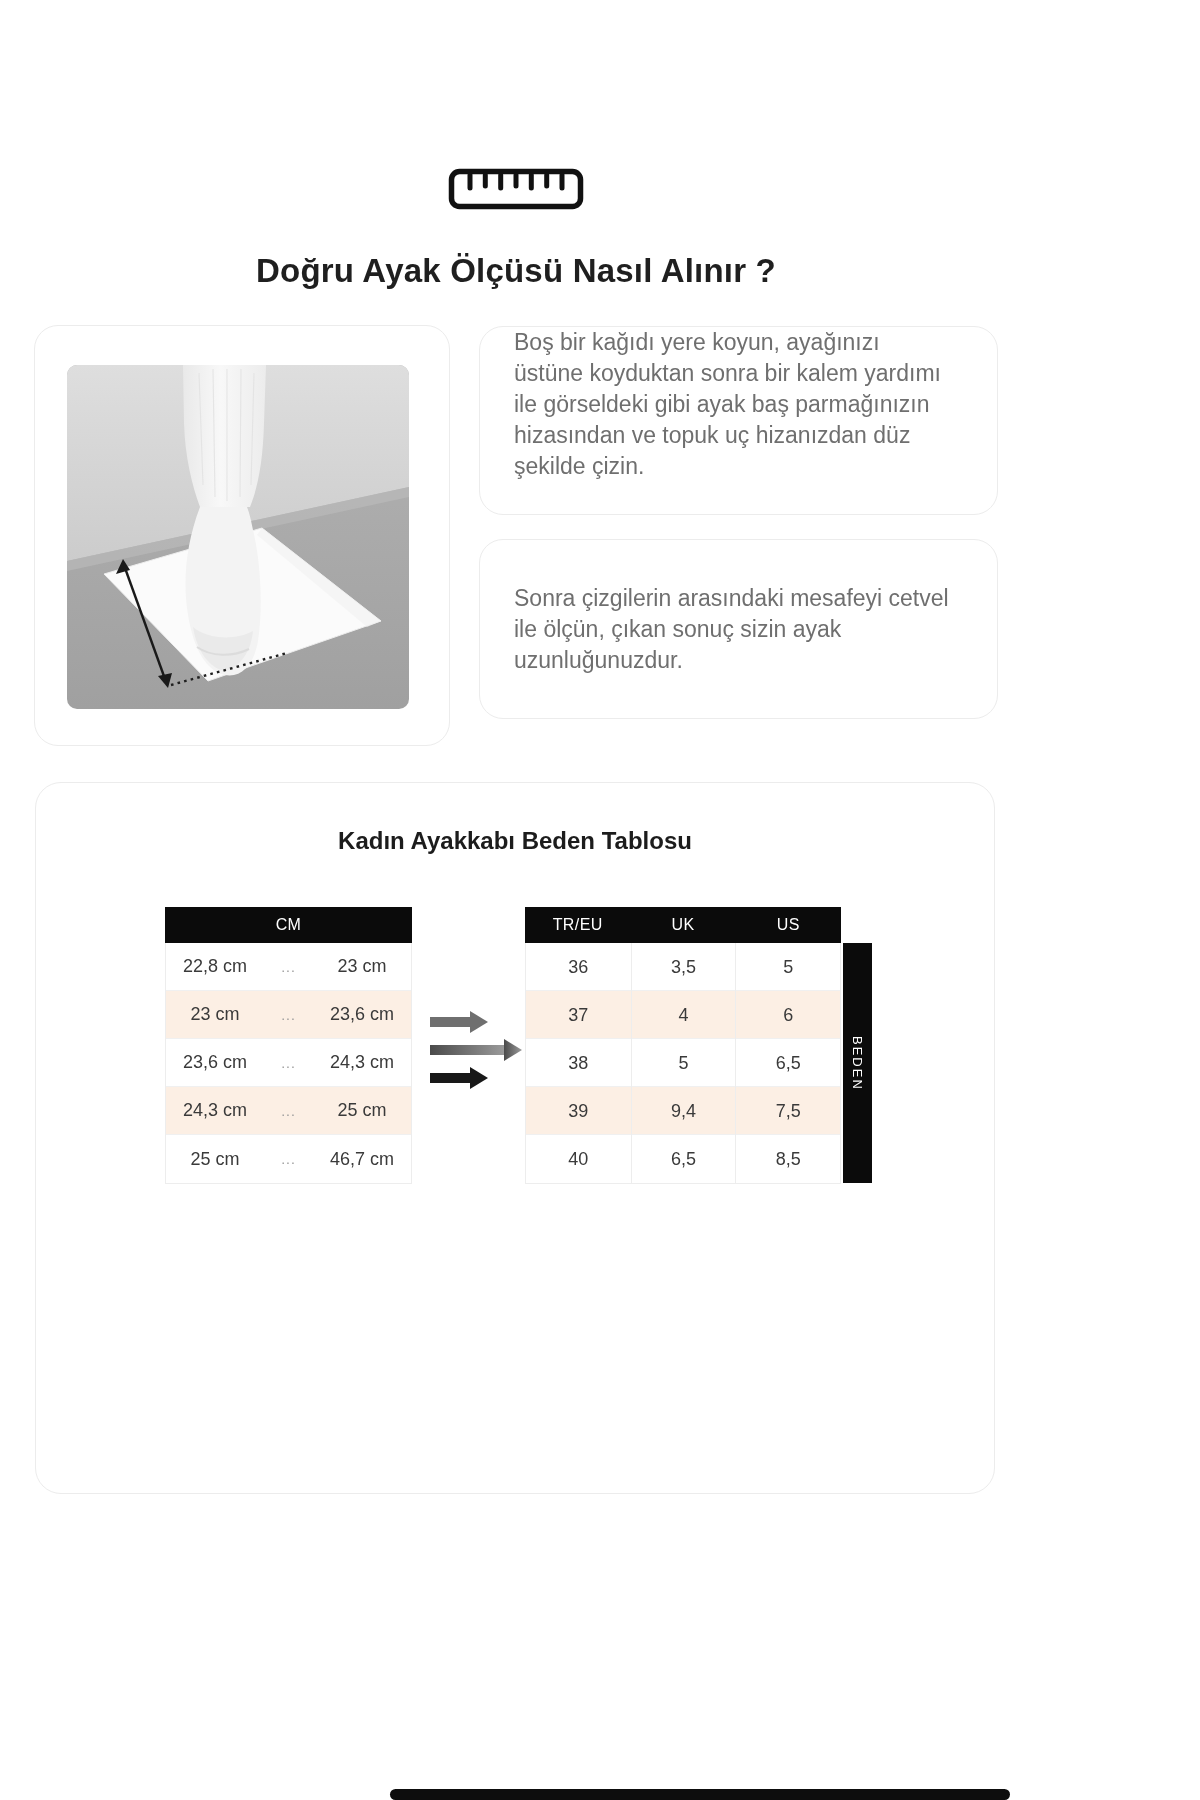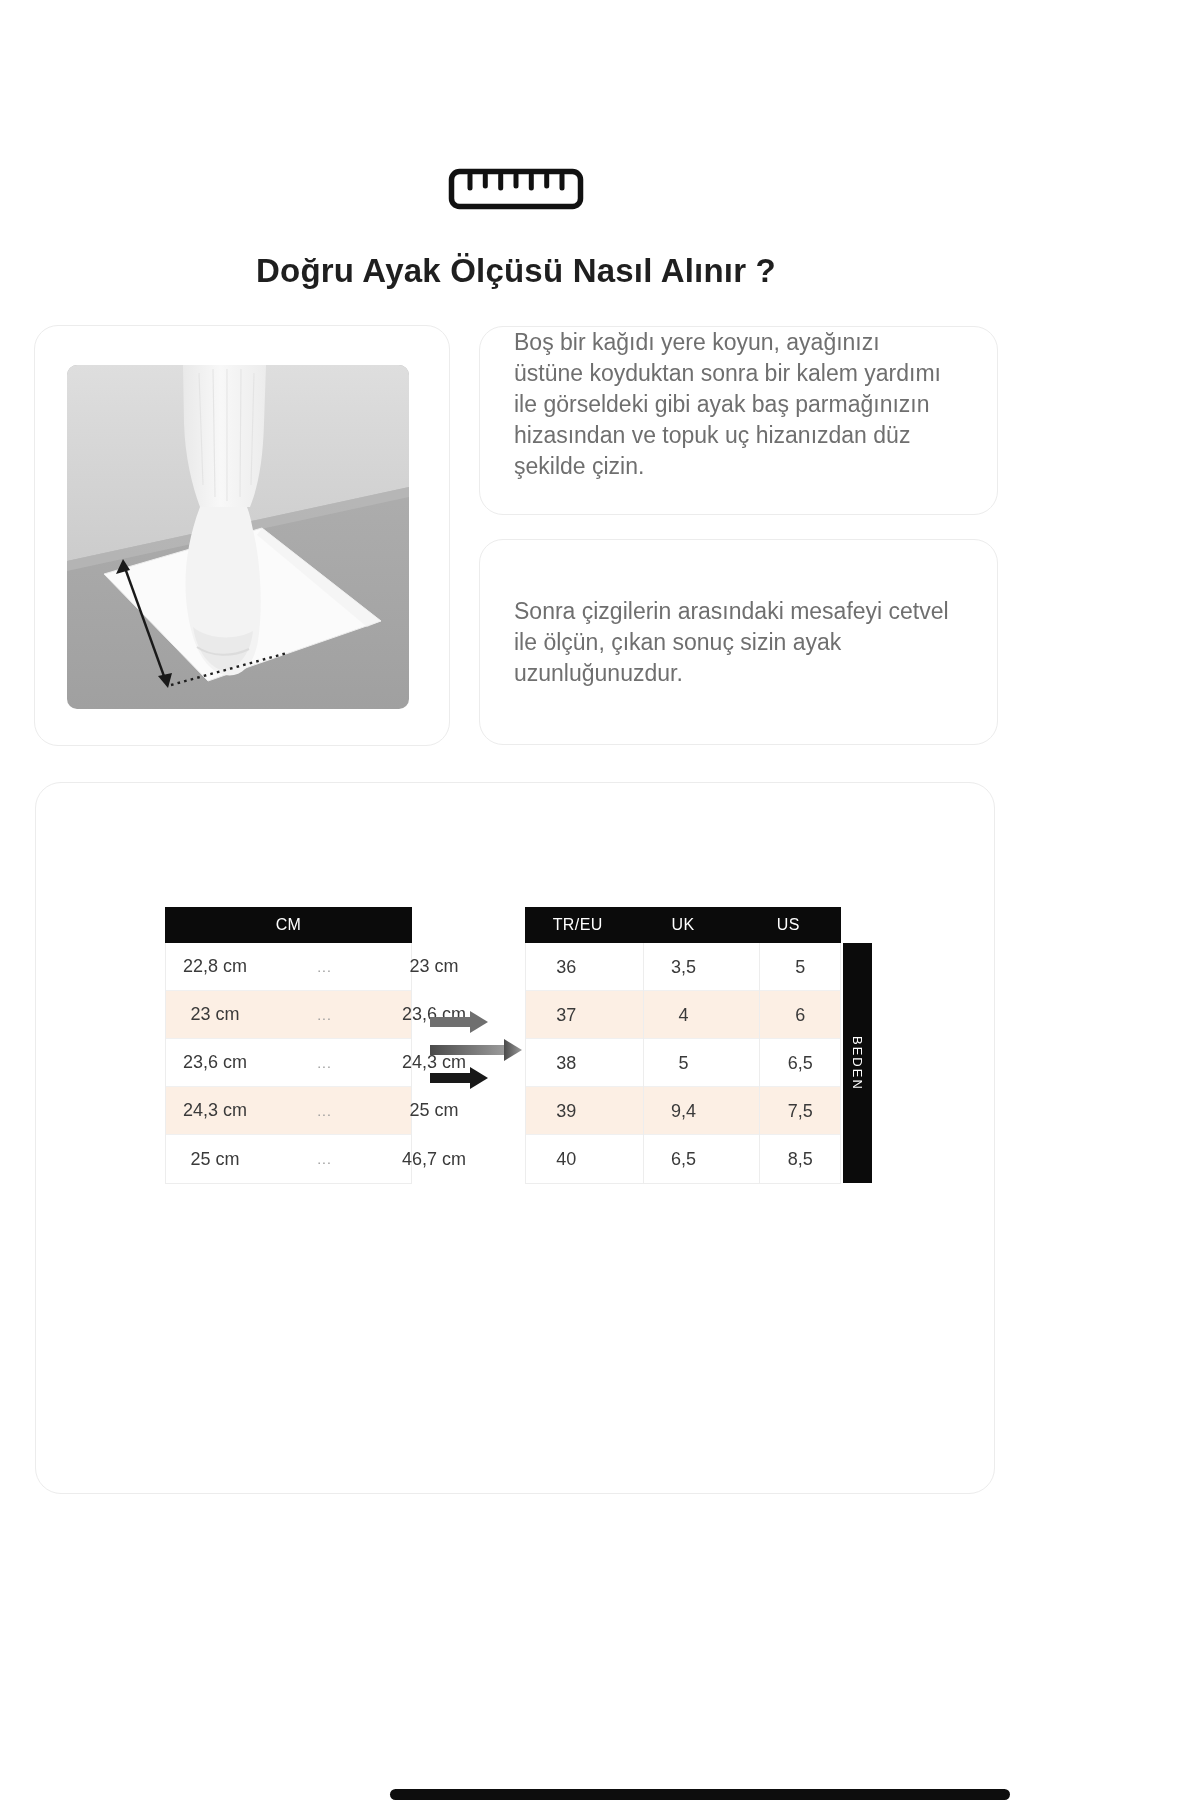--- a/index.html
+++ b/index.html
@@ -22,41 +22,41 @@
   .card{
     position:absolute;background:#fff;border:1px solid #ececec;border-radius:24px;
     box-sizing:border-box;
   }
   .photo-card{left:0;top:325px;width:416px;height:421px;}
   .photo-frame{
     position:absolute;left:32px;top:39px;width:342px;height:344px;
     border-radius:10px;overflow:hidden;
   }
   .text-card1{left:445px;top:326px;width:519px;height:189px;display:flex;}
-  .text-card2{left:445px;top:539px;width:519px;height:206px;display:flex;align-items:center;}
+  .text-card2{left:445px;top:539px;width:519px;height:180px;display:flex;align-items:center;}
   .instruction{
     padding:0 48px 0 34px;color:#6f6f6f;font-size:23px;line-height:31px;
   }
 
   
   .table-card{left:1px;top:782px;width:960px;height:712px;border-radius:26px;}
   .table-title{
     position:absolute;top:44px;left:0;width:100%;text-align:center;
     font-size:24px;font-weight:700;color:#1c1c1c;
   }
 
   .tbl{position:absolute;box-sizing:border-box;}
   .tbl-header{
     height:36px;background:#0b0b0b;color:#ffffff;display:grid;align-items:center;
     text-align:center;font-size:16px;letter-spacing:.4px;
   }
   .tbl-body{border:1px solid #ededed;border-top:none;box-sizing:border-box;}
   .trow{
     height:48px;display:grid;align-items:center;text-align:center;
-    font-size:18px;color:#3a3a3a;border-bottom:1px solid #f0f0f0;box-sizing:border-box;gap:36px;
+    font-size:18px;color:#3a3a3a;border-bottom:1px solid #f0f0f0;box-sizing:border-box;
   }
   .trow:last-child{border-bottom:none;}
   .trow.alt{background:#fcefe4;}
 
   .cm-table{left:129px;top:124px;width:247px;border-radius:29px;}
   .cm-table .tbl-header{grid-template-columns:100%;}
   .cm-table .trow{grid-template-columns:40% 20% 40%;}
   .sep{color:#9a9a9a;font-size:14px;letter-spacing:1px;}
 
   .conv-table{left:489px;top:124px;width:316px;}
@@ -152,20 +152,21 @@
 
   <div class="card text-card1">
     <div class="instruction">Boş bir kağıdı yere koyun, ayağınızı üstüne koyduktan sonra bir kalem yardımı ile görseldeki gibi ayak baş parmağınızın hizasından ve topuk uç hizanızdan düz şekilde çizin.</div>
   </div>
 
   <div class="card text-card2">
     <div class="instruction">Sonra çizgilerin arasındaki mesafeyi cetvel ile ölçün, çıkan sonuç sizin ayak uzunluğunuzdur.</div>
   </div>
 
   <div class="card table-card">
+    <div class="table-title">Kadın Ayakkabı Beden Tablosu</div>
 
     <div class="tbl cm-table">
       <div class="tbl-header">
         <span>CM</span>
       </div>
       <div class="tbl-body">
         <div class="trow">
           <span>22,8 cm</span>
           <span class="sep">...</span>
           <span>23 cm</span>

